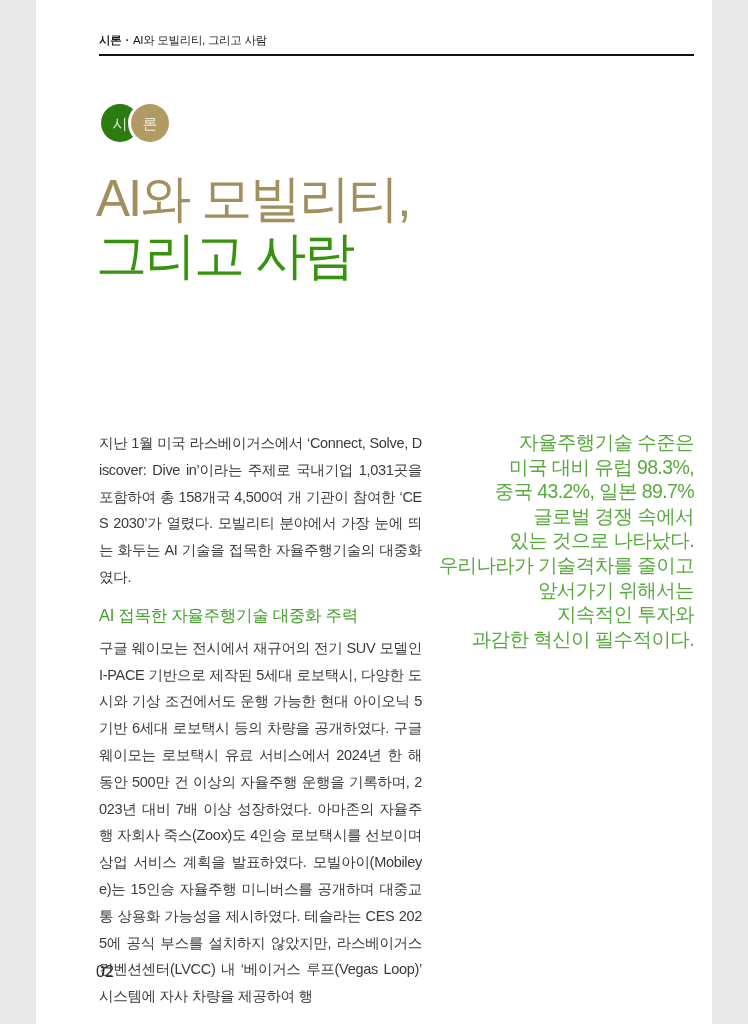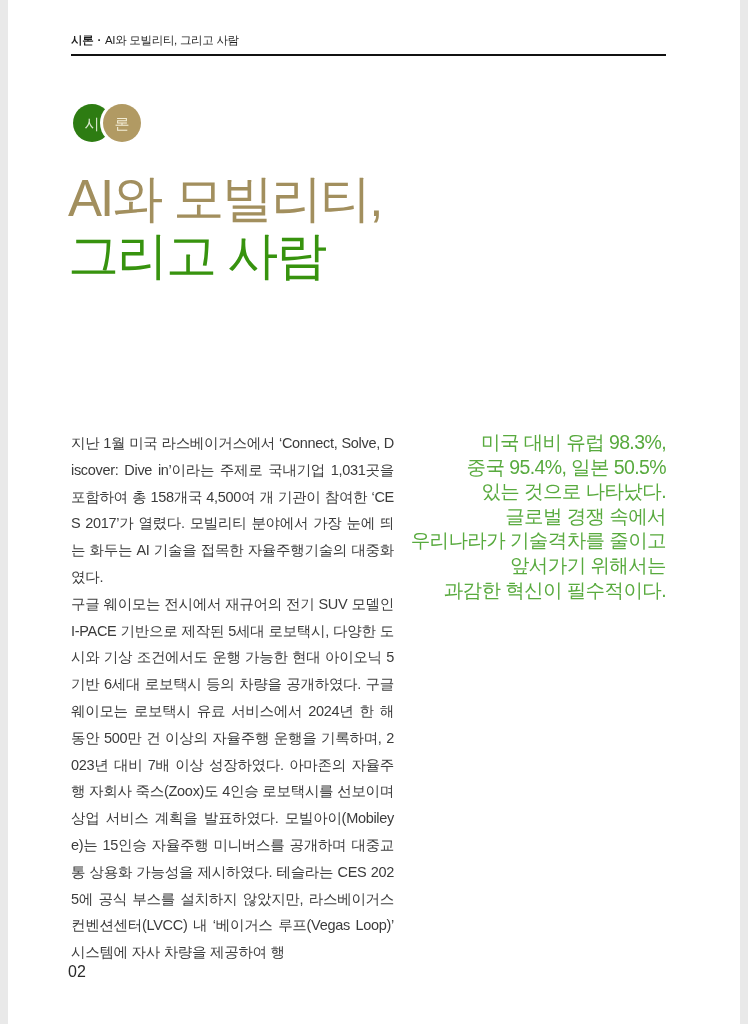--- a/index.html
+++ b/index.html
@@ -11,21 +11,21 @@
     --color-quote_green:#58aa3e;
     --color-body_text:#3b3b3b;
     --color-header_text:#1f1f1f;
     --color-rule:#111111;
   }
   *{margin:0;padding:0;box-sizing:border-box;}
   html,body{background:#e9e9e9;}
   body{font-family:"Liberation Sans","DejaVu Sans",sans-serif;}
   .page{
     position:relative;
-    width:732px;height:1024px;
+    width:676px;height:1024px;
     margin:0 auto;
     background:#ffffff;
     overflow:hidden;
   }
   
   .meta{
     position:absolute;left:63px;top:33px;
     font-size:11.5px;line-height:14px;
     color:var(--color-header_text);
     letter-spacing:-0.3px;
@@ -110,30 +110,33 @@
     <span class="badge badge-tan">론</span>
   </div>
 
   <h1 class="title">
     <span class="t1">AI와 모빌리티,</span>
     <span class="t2">그리고 사람</span>
   </h1>
 
   <main class="columns">
     <div class="col-left">
-      <p>지난 1월 미국 라스베이거스에서 ‘Connect, Solve, Discover: Dive in’이라는 주제로 국내기업 1,031곳을 포함하여 총 158개국 4,500여 개 기관이 참여한 ‘CES 2017’가 열렸다. 모빌리티 분야에서 가장 눈에 띄는 화두는 AI 기술을 접목한 자율주행기술의 대중화였다.</p>
+      <p>지난 1월 미국 라스베이거스에서 ‘Connect, Solve, Discover: Dive in’이라는 주제로 국내기업 1,031곳을 포함하여 총 158개국 4,500여 개 기관이 참여한 ‘CES 2030’가 열렸다. 모빌리티 분야에서 가장 눈에 띄는 화두는 AI 기술을 접목한 자율주행기술의 대중화였다.</p>
+      <h2>AI 접목한 자율주행기술 대중화 주력</h2>
       <p>구글 웨이모는 전시에서 재규어의 전기 SUV 모델인 I-PACE 기반으로 제작된 5세대 로보택시, 다양한 도시와 기상 조건에서도 운행 가능한 현대 아이오닉 5 기반 6세대 로보택시 등의 차량을 공개하였다. 구글 웨이모는 로보택시 유료 서비스에서 2024년 한 해 동안 500만 건 이상의 자율주행 운행을 기록하며, 2023년 대비 7배 이상 성장하였다. 아마존의 자율주행 자회사 죽스(Zoox)도 4인승 로보택시를 선보이며 상업 서비스 계획을 발표하였다. 모빌아이(Mobileye)는 15인승 자율주행 미니버스를 공개하며 대중교통 상용화 가능성을 제시하였다. 테슬라는 CES 2025에 공식 부스를 설치하지 않았지만, 라스베이거스 컨벤션센터(LVCC) 내 ‘베이거스 루프(Vegas Loop)’ 시스템에 자사 차량을 제공하여 행</p>
     </div>
     <aside class="col-right">
+      <div class="quote-line">자율주행기술 수준은</div>
       <div class="quote-line">미국 대비 유럽 98.3%,</div>
-      <div class="quote-line">중국 95.4%, 일본 50.5%</div>
+      <div class="quote-line">중국 43.2%, 일본 89.7%</div>
+      <div class="quote-line">글로벌 경쟁 속에서</div>
       <div class="quote-line">있는 것으로 나타났다.</div>
-      <div class="quote-line">글로벌 경쟁 속에서</div>
       <div class="quote-line">우리나라가 기술격차를 줄이고</div>
       <div class="quote-line">앞서가기 위해서는</div>
+      <div class="quote-line">지속적인 투자와</div>
       <div class="quote-line">과감한 혁신이 필수적이다.</div>
     </aside>
   </main>
 
   <footer>
     <div class="page-number">02</div>
   </footer>
 
 </div>
 

